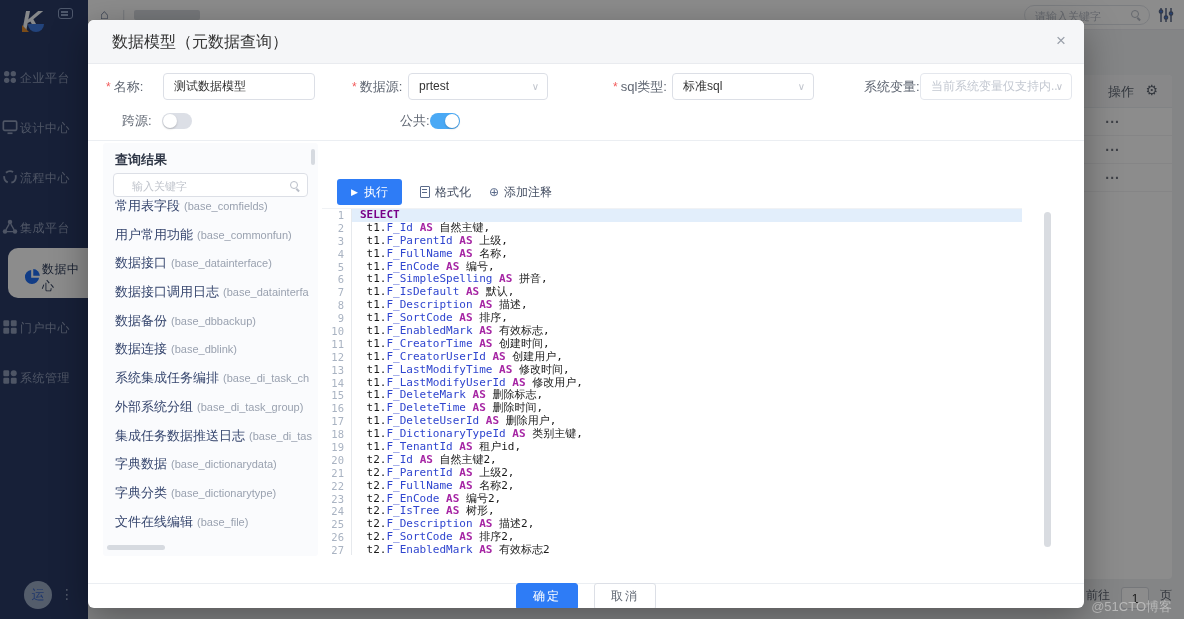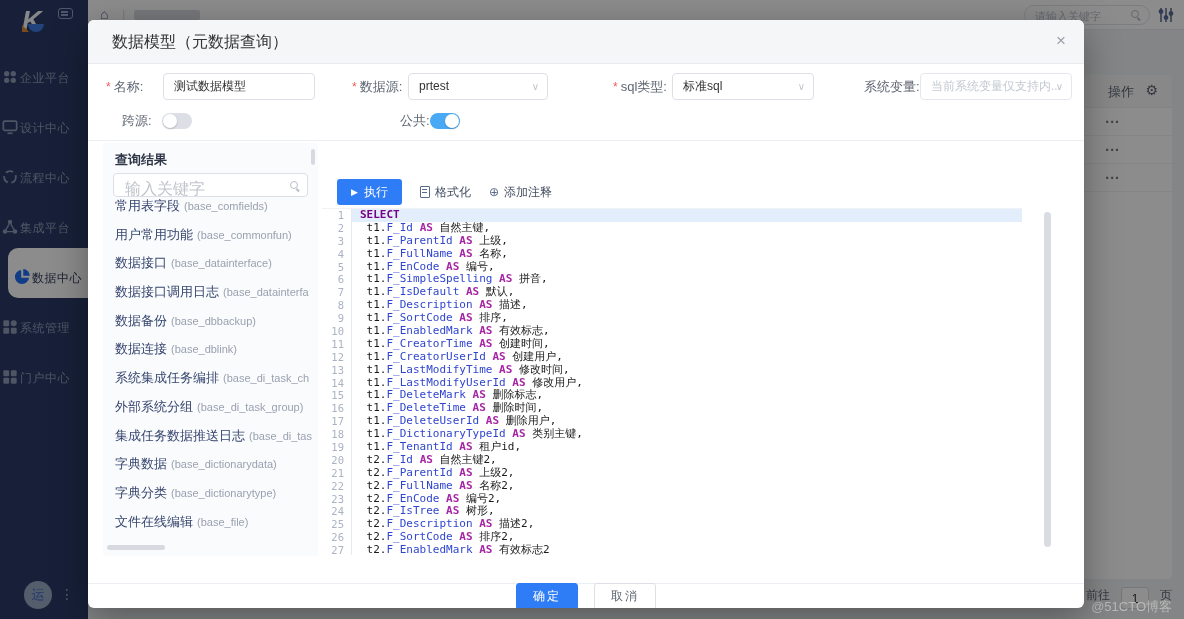--- a/index.html
+++ b/index.html
@@ -13,21 +13,21 @@
   .logo-k { position:absolute; left:4px; top:2px; color:#f5f7fb; font-size:27px; font-weight:bold; font-style:italic; }
   .logo-arc { position:absolute; left:10px; top:20px; width:16px; height:8px; background:#3f7ae0; border-radius:0 0 16px 16px; }
   .logo-wedge { position:absolute; left:4px; top:21px; width:0; height:0; border-left:7px solid #e08a2e; border-top:7px solid transparent; }
   .msg-icon { position:absolute; left:40px; top:4px; width:15px; height:11px; border:1.5px solid #8fa0c5; border-radius:3px; }
   .msg-icon::after { content:""; position:absolute; left:2px; top:2px; width:7px; height:1.5px; background:#8fa0c5; box-shadow:0 3px 0 #8fa0c5; }
   .side-nav { position:absolute; left:0; top:48px; width:88px; }
   .side-item { height:50px; display:flex; flex-direction:row; align-items:center; padding-top:7px; color:#8f9bb8; cursor:pointer; }
   .side-item .s-icon { width:20px; height:20px; }
   .side-item .s-icon svg { width:20px; height:20px; display:block; }
   .side-item .s-label { font-size:12px; margin-top:3px; letter-spacing:.5px; }
-  .side-item.active { background:#ffffff; border-radius:10px 0 0 10px; margin-left:8px; padding-left:4px; }
+  .side-item.active { background:#ffffff; border-radius:10px 0 0 10px; margin-left:8px; padding-left:14px; }
   .side-item.active .s-icon { color:#1f6ef5; }
   .side-item.active .s-label { color:#33415e; }
   .side-bottom { position:absolute; left:0; bottom:8px; width:88px; height:30px; }
   .avatar { position:absolute; left:24px; top:0; width:28px; height:28px; border-radius:50%; background:#9aa9c4; color:#3a66c4; font-size:13px; display:flex; align-items:center; justify-content:center; }
   .kebab { position:absolute; left:60px; top:5px; color:#9aa6c2; font-size:14px; letter-spacing:0; }
 
   .bg-topbar { position:absolute; left:88px; top:0; right:0; height:30px; background:#ffffff; border-bottom:1px solid #ececf0; z-index:1; }
   .home-ic { position:absolute; left:12px; top:6px; color:#5a6a8a; font-size:14px; }
   .nav-sep { position:absolute; left:34px; top:7px; color:#d8dbe2; font-size:13px; }
   .nav-ph { position:absolute; left:46px; top:10px; width:66px; height:10px; background:#c6cad3; border-radius:2px; opacity:.7; }
@@ -67,21 +67,21 @@
   .f-box.disabled { color:#c3c8d1; border-color:#e4e7ed; }
   .toggle { position:absolute; width:30px; height:16px; border-radius:8px; background:#dcdfe6; cursor:pointer; }
   .toggle::after { content:""; position:absolute; left:1px; top:1px; width:14px; height:14px; border-radius:50%; background:#fff; box-shadow:0 1px 2px rgba(0,0,0,.2); }
   .toggle.on { background:var(--toggle-on,#4aa9f5); }
   .toggle.on::after { left:auto; right:1px; }
 
   .q-panel { position:absolute; left:15px; top:123px; width:215px; height:413px; background:#fafbfd; border-radius:3px; overflow:hidden; }
   .q-title { position:absolute; left:12px; top:8px; font-size:13px; font-weight:bold; color:#2f3747; }
   .q-vscroll { position:absolute; right:3px; top:6px; width:4px; height:16px; background:#d6dae0; border-radius:2px; }
   .q-search { position:absolute; left:10px; top:30px; right:10px; height:24px; background:#fff; border:1px solid #dcdfe6; border-radius:4px; }
-  .q-search .ph { position:absolute; left:11px; top:5px; font-size:16px; color:#c0c4cc; }
+  .q-search .ph { position:absolute; left:18px; top:5px; font-size:11px; color:#c0c4cc; }
   .q-search .mag { right:9px; top:7px; }
   .q-list { position:absolute; left:12px; top:56px; right:2px; bottom:14px; overflow:hidden; }
   .q-list-inner { margin-top:-8px; }
   .tbl-item { height:28.7px; line-height:28.7px; white-space:nowrap; overflow:hidden; cursor:pointer; }
   .t-name { font-size:13px; color:#36466e; }
   .t-code { font-size:11px; color:#9aa2b0; margin-left:4px; }
   .q-hscroll { position:absolute; left:4px; bottom:6px; width:58px; height:5px; background:#d6dae0; border-radius:3px; }
 
   .tabs-row { position:absolute; left:234px; top:123px; right:24px; height:30px; border-bottom:1px solid #e6e9ee; }
   .menu-ic { position:absolute; left:4px; top:8px; width:13px; height:11px; }
@@ -171,37 +171,37 @@
               <path d="M11 3.5a8.5 8.5 0 1 0 9.5 9.5H11z"></path>
               <path d="M13.5 2.5a8.5 8.5 0 0 1 8 8h-8z"></path>
             </svg>
           </span>
           <span class="s-label">数据中心</span>
         </div>
         <div class="side-item">
           <span class="s-icon">
             <svg viewBox="0 0 24 24" fill="currentColor">
               <rect x="4" y="4" width="7" height="7" rx="1.5"></rect>
+              <rect x="13" y="4" width="7" height="7" rx="1.5"></rect>
+              <rect x="4" y="13" width="7" height="7" rx="1.5"></rect>
+              <rect x="13" y="13" width="7" height="7" rx="1.5"></rect>
+            </svg>
+          </span>
+          <span class="s-label">门户中心</span>
+        </div>
+        <div class="side-item">
+          <span class="s-icon">
+            <svg viewBox="0 0 24 24" fill="currentColor">
+              <rect x="4" y="4" width="7" height="7" rx="1.5"></rect>
               <circle cx="16.5" cy="7.5" r="3.6"></circle>
               <rect x="4" y="13" width="7" height="7" rx="1.5"></rect>
               <rect x="13" y="13" width="7" height="7" rx="1.5"></rect>
             </svg>
           </span>
           <span class="s-label">系统管理</span>
-        </div>
-        <div class="side-item">
-          <span class="s-icon">
-            <svg viewBox="0 0 24 24" fill="currentColor">
-              <rect x="4" y="4" width="7" height="7" rx="1.5"></rect>
-              <rect x="13" y="4" width="7" height="7" rx="1.5"></rect>
-              <rect x="4" y="13" width="7" height="7" rx="1.5"></rect>
-              <rect x="13" y="13" width="7" height="7" rx="1.5"></rect>
-            </svg>
-          </span>
-          <span class="s-label">门户中心</span>
         </div>
       </nav>
     <div class="side-bottom">
       <div class="avatar">运</div>
       <div class="kebab">⋮</div>
     </div>
   </aside>
 
   <div class="bg-topbar">
     <span class="home-ic">⌂</span>

